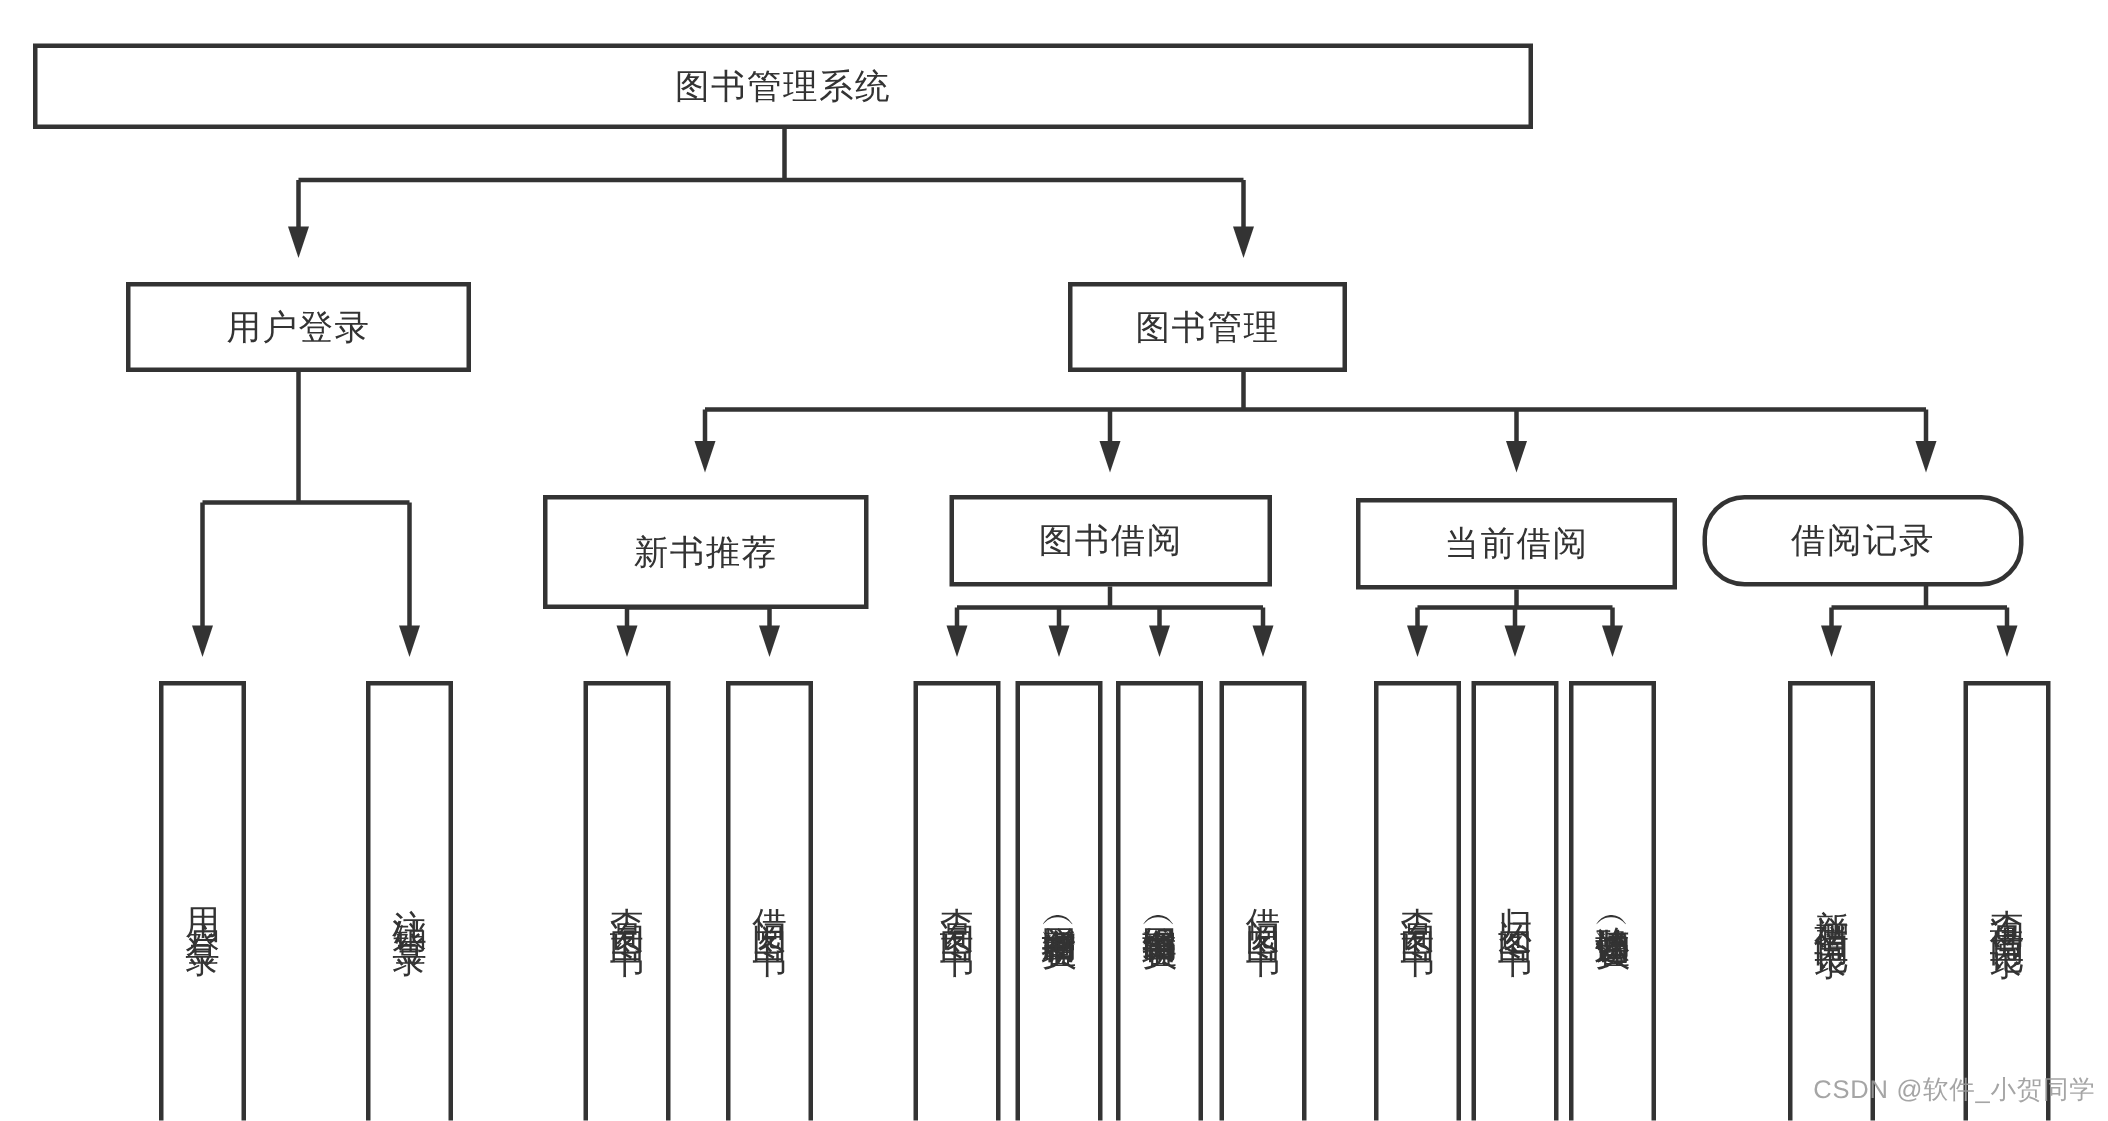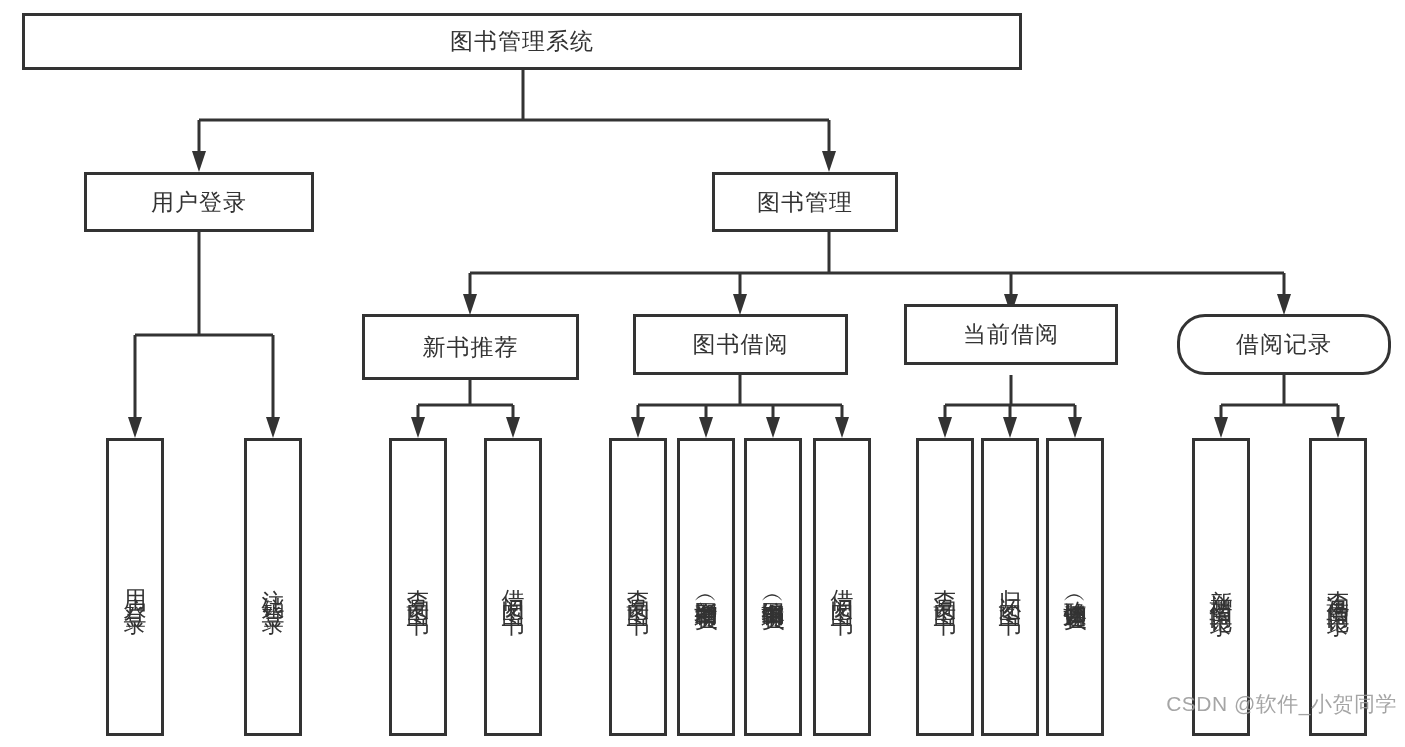--- a/index.html
+++ b/index.html
@@ -15,52 +15,53 @@
   #connectors{position:absolute;left:0;top:0;z-index:0;}
   .node{
     position:absolute;
     box-sizing:border-box;
     background:#ffffff;
     border:3px solid #333333;
     display:flex;
     align-items:center;
     justify-content:center;
     z-index:1;
+    margin-top:16px;
   }
   .h-label{
     font-size:23px;
     letter-spacing:1px;
     white-space:nowrap;
   }
   .v-label{
     writing-mode:vertical-rl;
     text-orientation:mixed;
     font-size:23px;
     line-height:1;
     white-space:nowrap;
   }
   
   .n-root           {left:22px;  top:13px;  width:1000px; height:57px;}
   .n-user-login     {left:84px;  top:172px; width:230px;  height:60px;}
   .n-book-mgmt      {left:712px; top:172px; width:186px;  height:60px;}
-  .n-new-book-rec   {left:362px; top:314px; width:217px;  height:66px;}
+  .n-new-book-rec   {left:362px; top:314px; width:217px;  height:76px;}
   .n-book-borrow    {left:633px; top:314px; width:215px;  height:61px;justify-content:center;}
-  .n-current-borrow {left:904px; top:304px; width:214px;  height:61px;}
-  .n-borrow-records {left:1177px;top:314px; width:214px;  height:61px;border-radius:28px;}
+  .n-current-borrow {left:904px; top:316px; width:214px;  height:61px;}
+  .n-borrow-records {left:1135px;top:314px; width:214px;  height:61px;border-radius:28px;}
   .leaf{top:438px;width:58px;height:298px;}
   .l-a1{left:106px;} .l-a2{left:244px;}
   .l-b1{left:389px;} .l-b2{left:484px;}
   .l-c1{left:609px;} .l-c2{left:677px;} .l-c3{left:744px;} .l-c4{left:813px;}
   .l-d1{left:916px;} .l-d2{left:981px;} .l-d3{left:1046px;}
   .l-e1{left:1192px;} .l-e2{left:1309px;}
   #watermark{
     position:absolute;
     right:8px;
-    top:690px;
-    font-size:21px;
+    top:715px;
+    font-size:17px;
     color:rgba(155,155,155,0.9);
     letter-spacing:0.5px;
     z-index:2;
     white-space:nowrap;
   }
 </style>
 </head>
 <body>
 
 <div id="stage">

